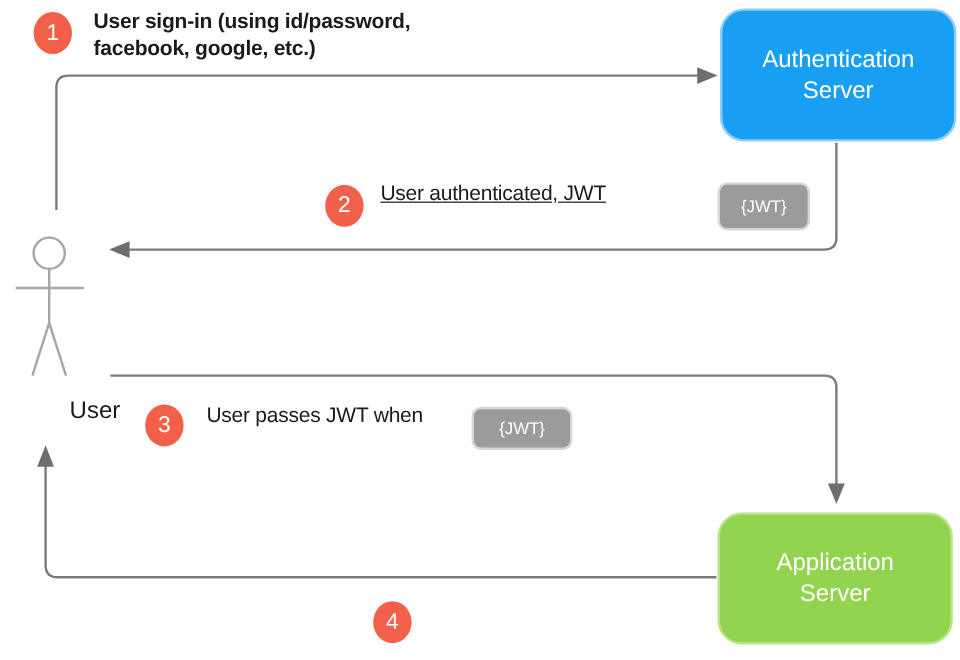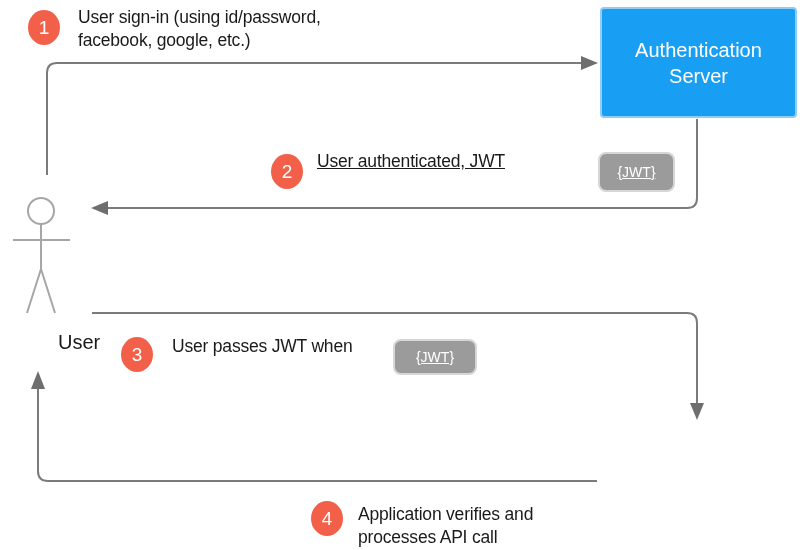--- a/index.html
+++ b/index.html
@@ -23,32 +23,32 @@
   }
   .step-text {
     position:absolute;
     color:var(--text,#1a1a1a);
     font-size:17.5px;
     line-height:23px;
     letter-spacing:-0.2px;
     white-space:nowrap;
   }
   .pos-c1 { left:28px;  top:10px;  }
-  .pos-t1 { left:78px;  top:6px;   }
+  .pos-t1 { left:78px;  top:6px;font-weight:bold;   }
   .pos-c2 { left:271px; top:154px; }
   .pos-t2 { left:317px; top:150px;text-decoration:underline; }
   .pos-c3 { left:121px; top:337px; }
   .pos-t3 { left:172px; top:335px; }
   .pos-c4 { left:311px; top:501px; }
   .pos-t4 { left:358px; top:503px; }
 
   .node {
     position:absolute;
     box-sizing:border-box;
-    border-radius:4px;
+    border-radius:20px;
     color:#ffffff;
     font-size:20px;
     line-height:26px;
     display:flex; align-items:center; justify-content:center;
     text-align:center;
     padding:0 18px;
   }
   .node.auth {
     left:600px; top:7px; width:197px; height:111px;
     background:var(--auth-server,#189ff3);
@@ -61,21 +61,21 @@
   }
 
   .jwt-badge {
     position:absolute;
     box-sizing:border-box;
     background:var(--badge,#9b9b9b);
     border:2px solid #d6d6d6;
     border-radius:8px;
     color:#ffffff;
     font-size:14px;
-    display:flex; align-items:center; justify-content:center;text-decoration:underline;
+    display:flex; align-items:center; justify-content:center;
   }
   .pos-b1 { left:598px; top:152px; width:77px; height:40px; }
   .pos-b2 { left:393px; top:339px; width:84px; height:36px; }
 
   .user-label {
     position:absolute;
     left:15px; top:331px;
     color:var(--text,#1a1a1a);
     font-size:20px;
     margin-left:43px;
@@ -126,25 +126,22 @@
   <div class="step-text pos-t2">
     <div>User authenticated, JWT</div>
   </div>
 
   <div class="step-circle pos-c3">3</div>
   <div class="step-text pos-t3">
     <div>User passes JWT when</div>
   </div>
 
   <div class="step-circle pos-c4">4</div>
-  <div class="step-text pos-t4">
-    <div>Application verifies and</div>
-    <div>processes API call</div>
-  </div>
 
   <div class="node auth">Authentication Server</div>
+  <div class="node app">Application Server</div>
 
   <div class="jwt-badge pos-b1">{JWT}</div>
   <div class="jwt-badge pos-b2">{JWT}</div>
 
   <div class="user-label">User</div>
 
 </div>
 
 </body></html>

